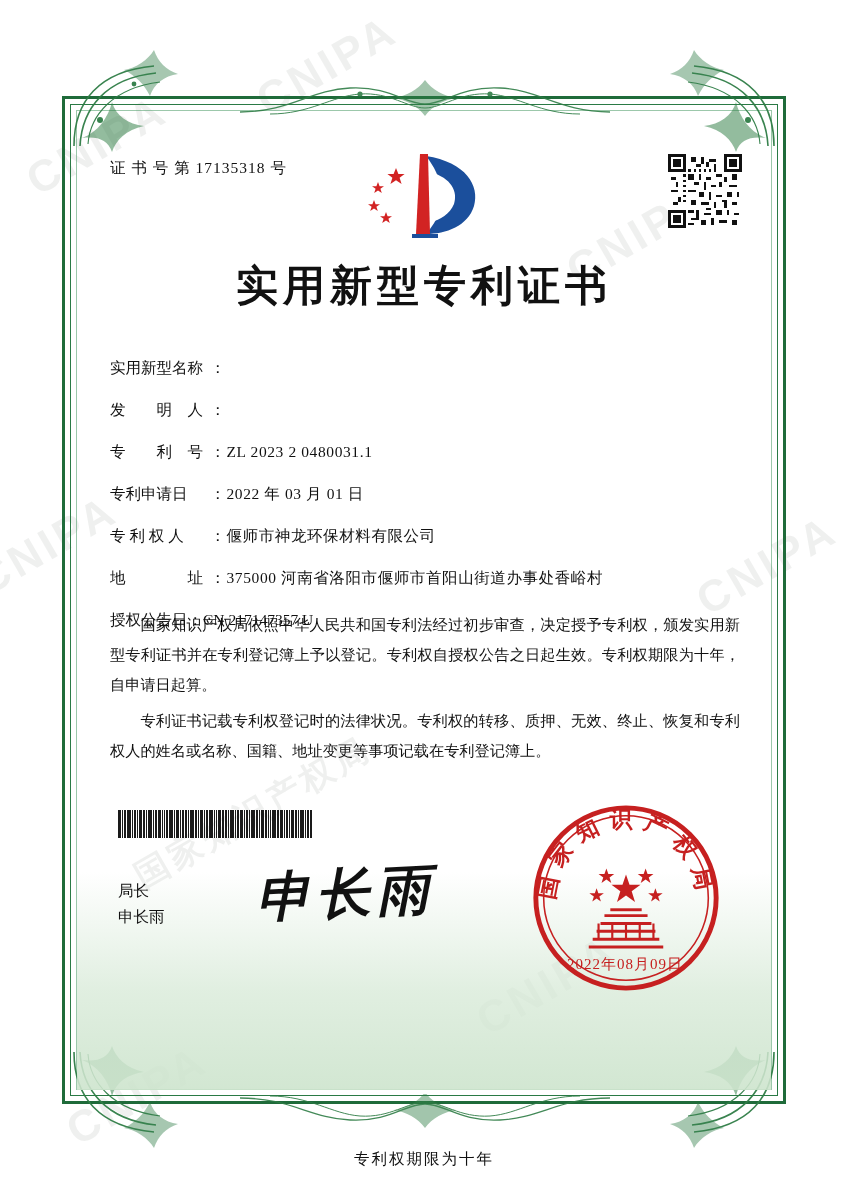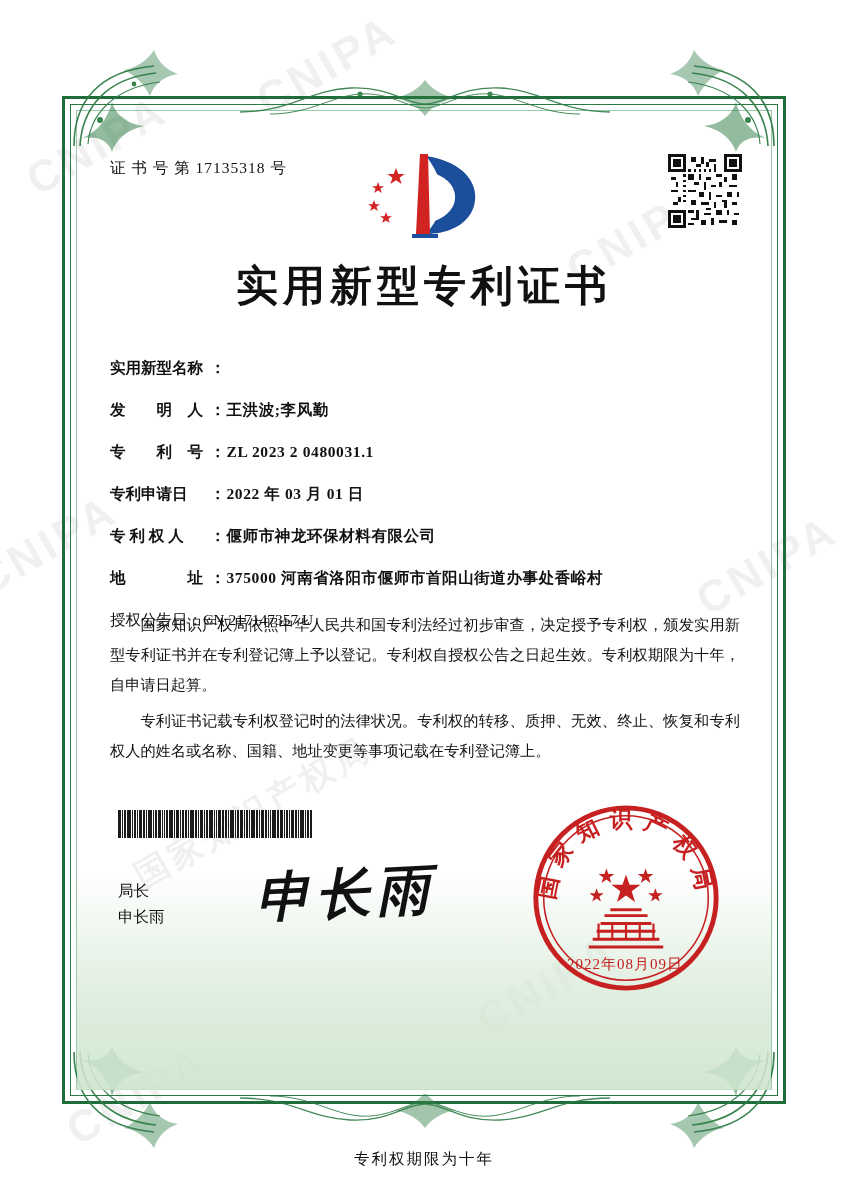--- a/index.html
+++ b/index.html
@@ -175,21 +175,20 @@
     left: 34px;
     top: 250px;
     width: 630px;
     font-size: 15.5px;
     line-height: 1;
   }
   .field-row {
     display: flex;
     align-items: baseline;
     margin-bottom: 26.5px;
-    font-weight: bold;
   }
   .f-label {
     width: 100px;
     display: flex;
     justify-content: space-between;
     letter-spacing: 0;
     flex: none;
   }
   .f-colon { margin: 0 1px 0 0; }
   .f-value { flex: 1; letter-spacing: .6px; }
@@ -507,21 +506,20 @@
     <div class="fields">
 
       <div class="field-row">
         <span class="f-label">实用新型名称</span>
         <span class="f-colon">：</span>
       </div>
 
       <div class="field-row">
         <span class="f-label">发　　明　人</span>
         <span class="f-colon">：</span>
-        <span class="f-value">王洪波;李风勤</span>
       </div>
 
       <div class="field-row">
         <span class="f-label">专　　利　号</span>
         <span class="f-colon">：</span>
         <span class="f-value">ZL 2023 2 0480031.1</span>
       </div>
 
       <div class="field-row">
         <span class="f-label">专利申请日</span>

